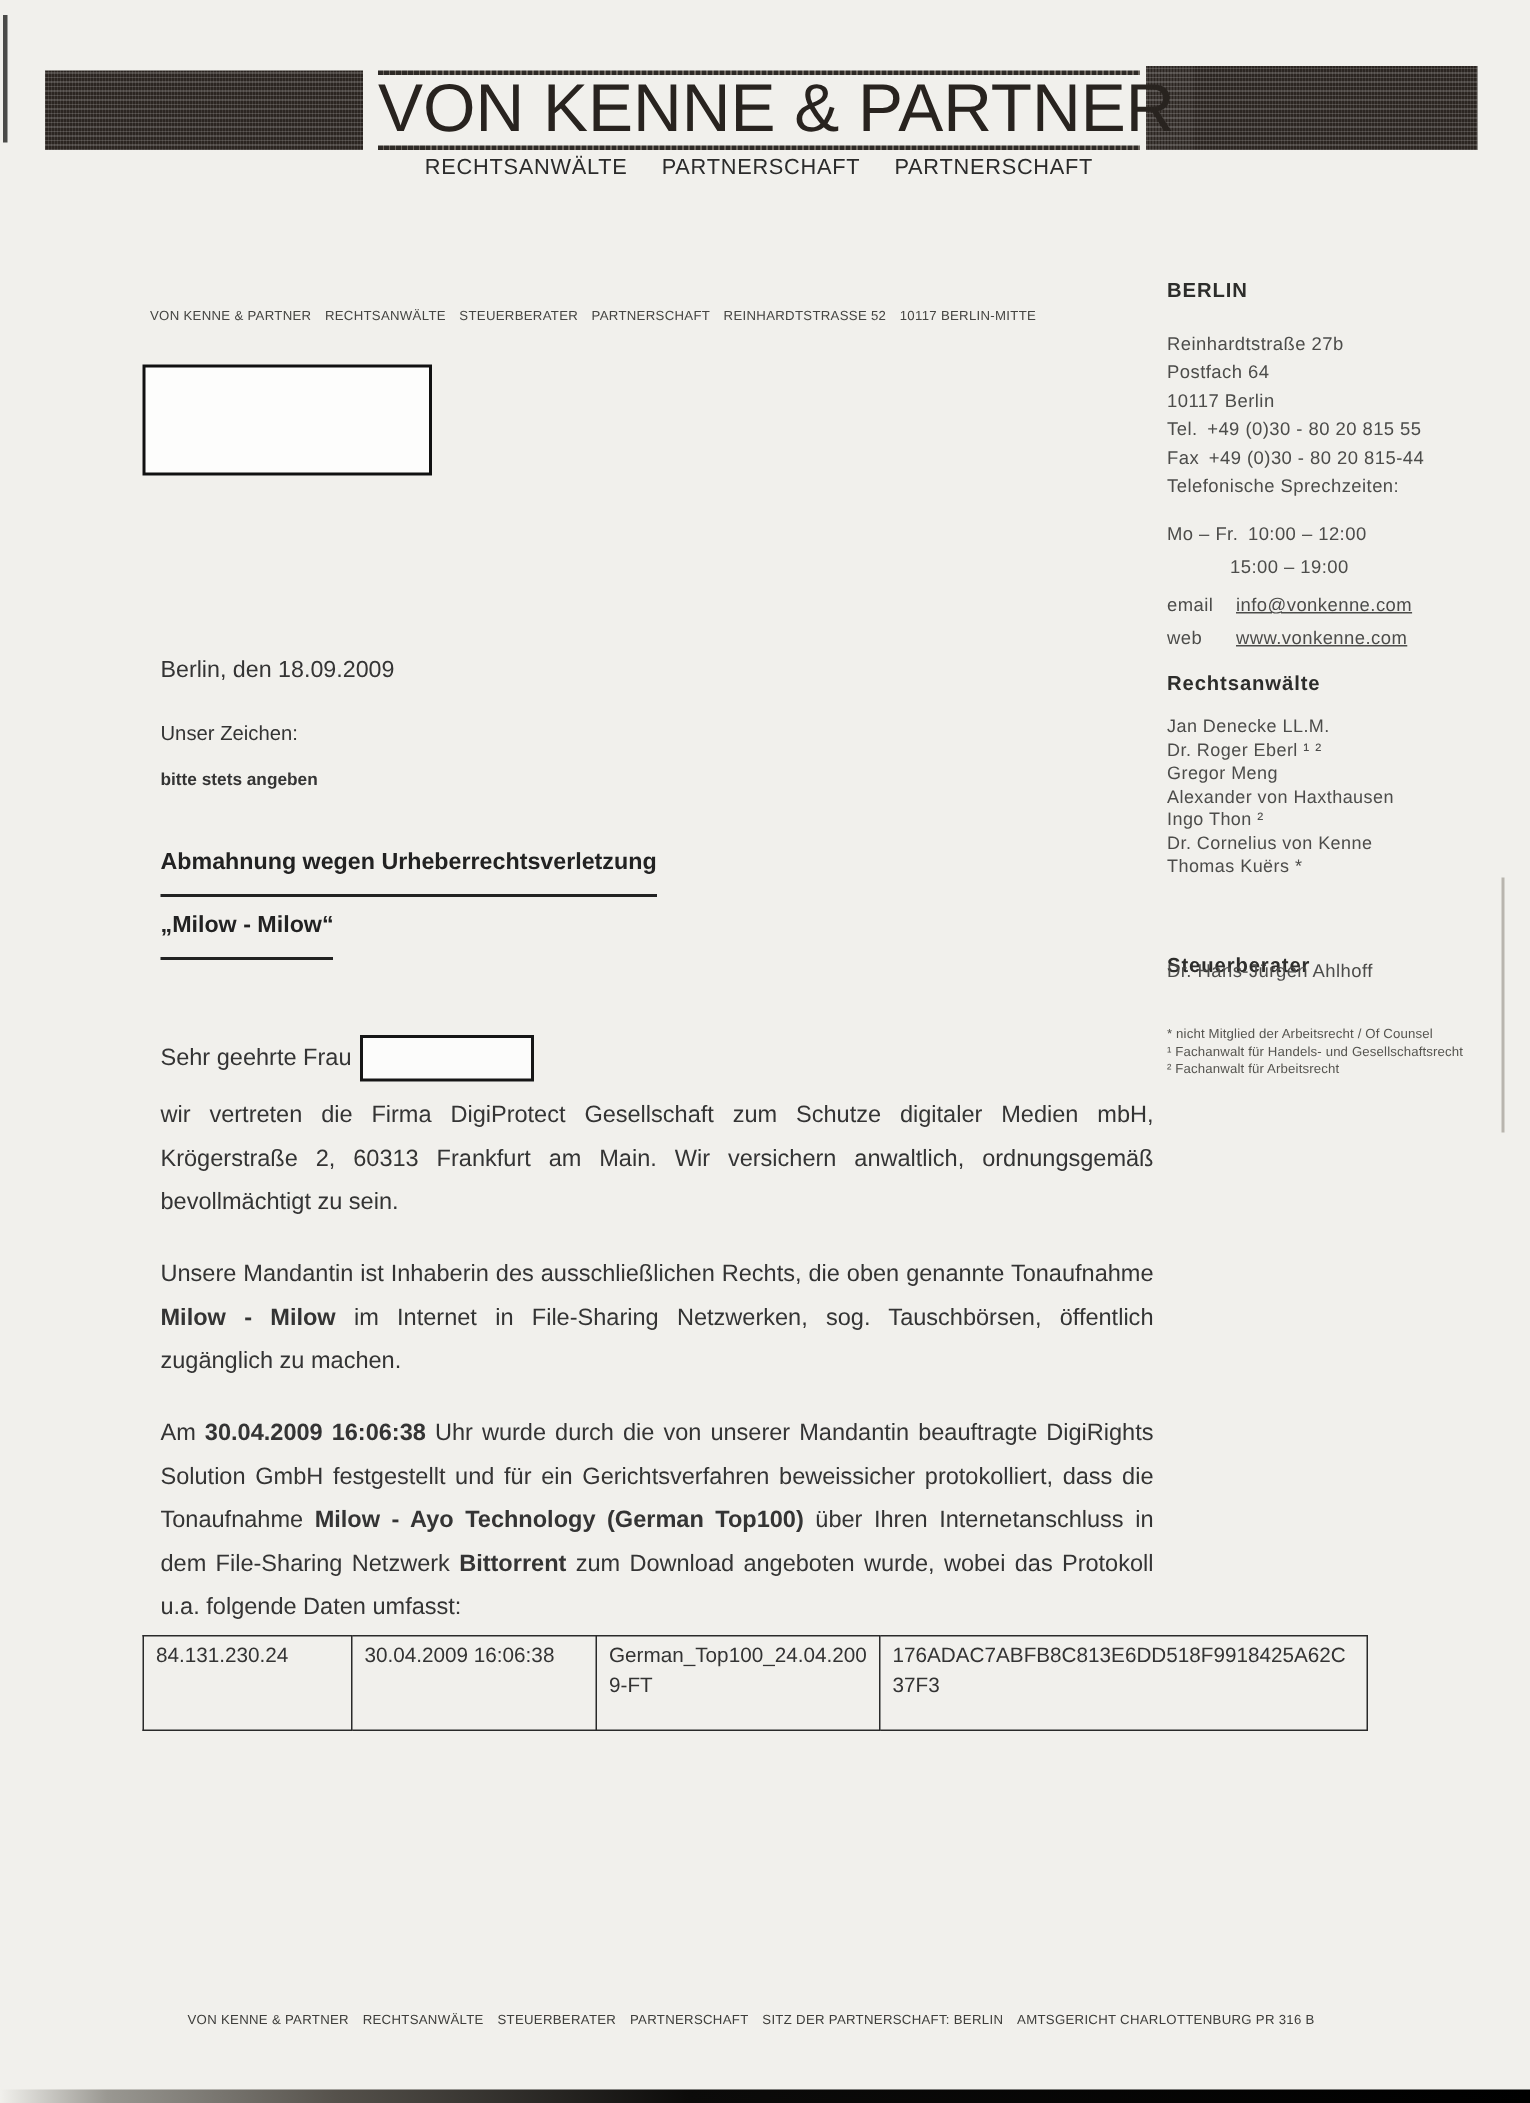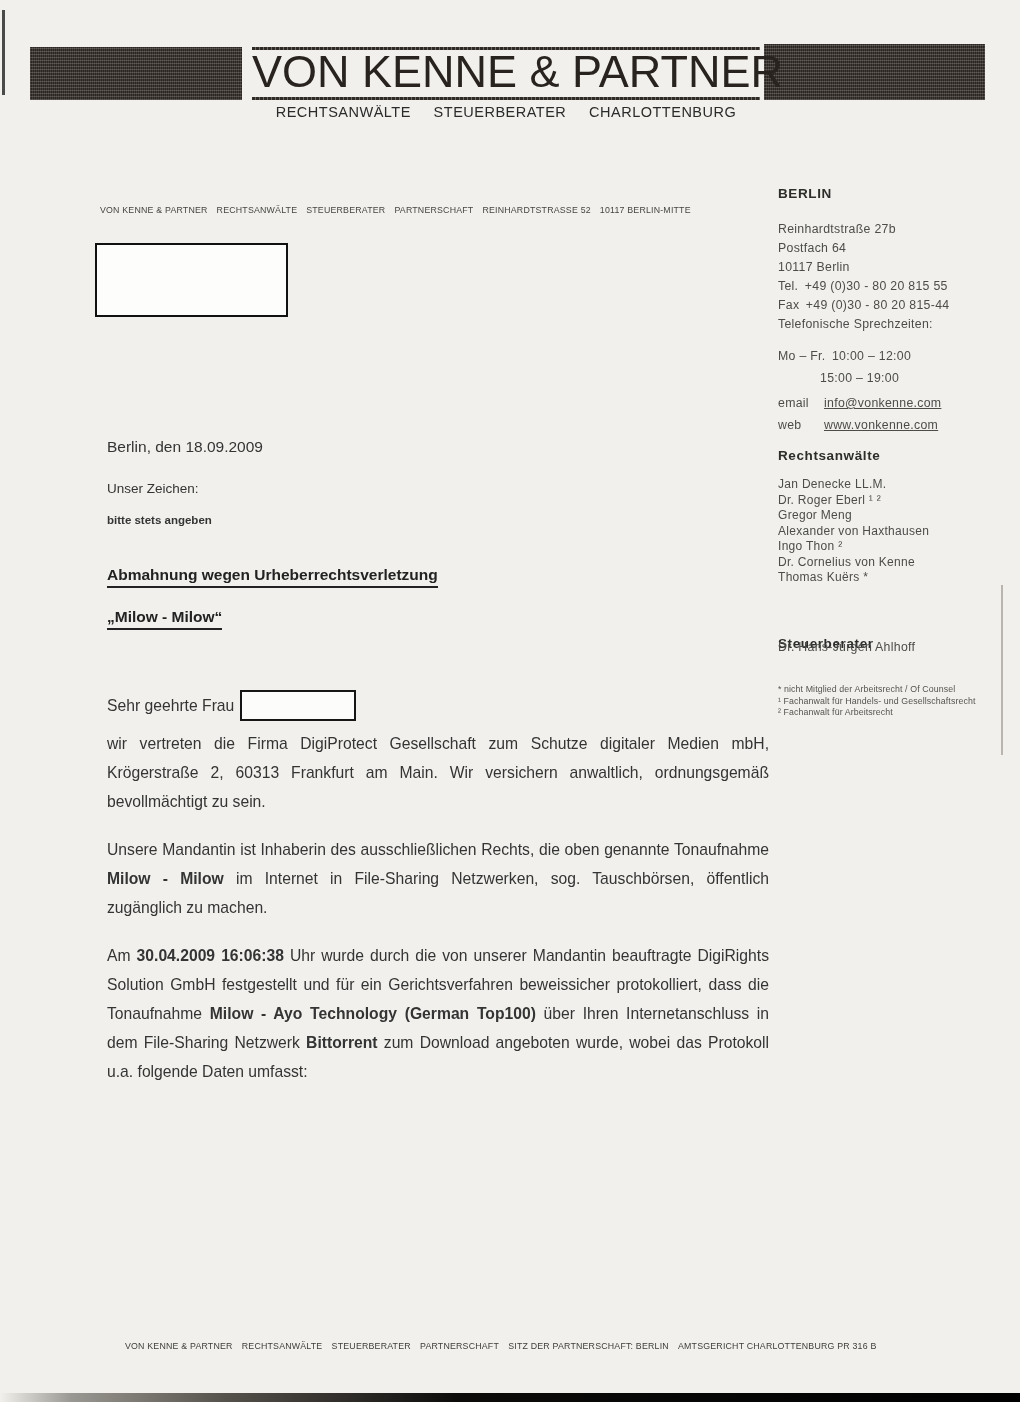--- a/index.html
+++ b/index.html
@@ -68,21 +68,21 @@
   .sb-tax-title{top:636px;}
   .sb-tax{top:640px;}
   .sb-footnotes{top:684px;font-size:8.8px;line-height:11.5px;color:#55544f;letter-spacing:.1px;}
   
   .main{position:absolute;left:92px;width:662px;color:#343434;margin-left:15px;}
   .date-line{top:438px;font-size:15.5px;}
   .ref-label{top:481px;font-size:13.5px;}
   .ref-value{top:499px;font-size:12.5px;}
   .ref-note{top:514px;font-size:11.5px;font-weight:bold;}
   .subject{font-weight:bold;font-size:15.5px;color:#222;}
-  .subject span{border-bottom:2px solid #222;padding-bottom:2px;display:inline-block;}
+  .subject span{border-bottom:2px solid #222;padding-bottom:12px;display:inline-block;}
   .subject1{top:566px;}
   .subject2{top:608px;}
   .salutation-row{top:690px;font-size:15.7px;display:flex;align-items:center;}
   .salutation-redaction{
     display:inline-block;width:112px;height:27px;margin-left:6px;
     background:#fcfcfb;border:2px solid #161616;
   }
   .body-text{top:729px;text-align:justify;font-size:15.7px;line-height:29px;}
   .body-text p{margin:0 0 19px 0;}
   
@@ -109,21 +109,21 @@
 
   <div class="edge-line-left"></div>
   <div class="edge-line-right"></div>
   <div class="bottom-scan-bar"></div>
 
   <div class="halftone block-left"></div>
   <div class="halftone block-right"></div>
   <div class="logo-rule rule-top"></div>
   <div class="firm-name">VON KENNE &amp; PARTNER</div>
   <div class="logo-rule rule-bottom"></div>
-  <div class="firm-subtitle">RECHTSANWÄLTE  STEUERBERATER  CHARLOTTENBURG</div>
+  <div class="firm-subtitle">RECHTSANWÄLTE  PARTNERSCHAFT  PARTNERSCHAFT</div>
 
   <div class="sender-line">VON KENNE &amp; PARTNER RECHTSANWÄLTE STEUERBERATER PARTNERSCHAFT REINHARDTSTRASSE 52 10117 BERLIN-MITTE</div>
   <div class="recipient-box"></div>
 
   <div class="sb sb-title sb-office">BERLIN</div>
   <div class="sb sb-address">
       <div>Reinhardtstraße 27b</div>
       <div>Postfach 64</div>
       <div>10117 Berlin</div>
       <div>Tel. +49 (0)30 - 80 20 815 55</div>
@@ -173,16 +173,26 @@
     <span>Sehr geehrte Frau</span>
     <span class="salutation-redaction"></span>
   </div>
 
   <div class="main body-text">
     <p><span>wir vertreten die Firma DigiProtect Gesellschaft zum Schutze digitaler Medien mbH, Krögerstraße 2, 60313 Frankfurt am Main. Wir versichern anwaltlich, ordnungsgemäß bevollmächtigt zu sein.</span></p>
     <p><span>Unsere Mandantin ist Inhaberin des ausschließlichen Rechts, die oben genannte Tonaufnahme </span><b>Milow - Milow</b><span> im Internet in File-Sharing Netzwerken, sog. Tauschbörsen, öffentlich zugänglich zu machen.</span></p>
     <p><span>Am </span><b>30.04.2009 16:06:38</b><span> Uhr wurde durch die von unserer Mandantin beauftragte DigiRights Solution GmbH festgestellt und für ein Gerichtsverfahren beweissicher protokolliert, dass die Tonaufnahme </span><b>Milow - Ayo Technology (German Top100)</b><span> über Ihren Internetanschluss in dem File-Sharing Netzwerk </span><b>Bittorrent</b><span> zum Download angeboten wurde, wobei das Protokoll u.a. folgende Daten umfasst:</span></p>
   </div>
 
+  <table class="evidence">
+    <tbody>
+        <tr>
+      <td class="c0">84.131.230.24</td>
+      <td class="c1">30.04.2009 16:06:38</td>
+      <td class="c2">German_Top100_24.04.2009-FT</td>
+      <td class="c3">176ADAC7ABFB8C813E6DD518F9918425A62C37F3</td>
+    </tr>
+  </tbody>
+    </table>
 
   <div class="footer-line">VON KENNE &amp; PARTNER  RECHTSANWÄLTE  STEUERBERATER  PARTNERSCHAFT  SITZ DER PARTNERSCHAFT: BERLIN  AMTSGERICHT CHARLOTTENBURG PR 316 B</div>
 
 </div>
 
 </body></html>

